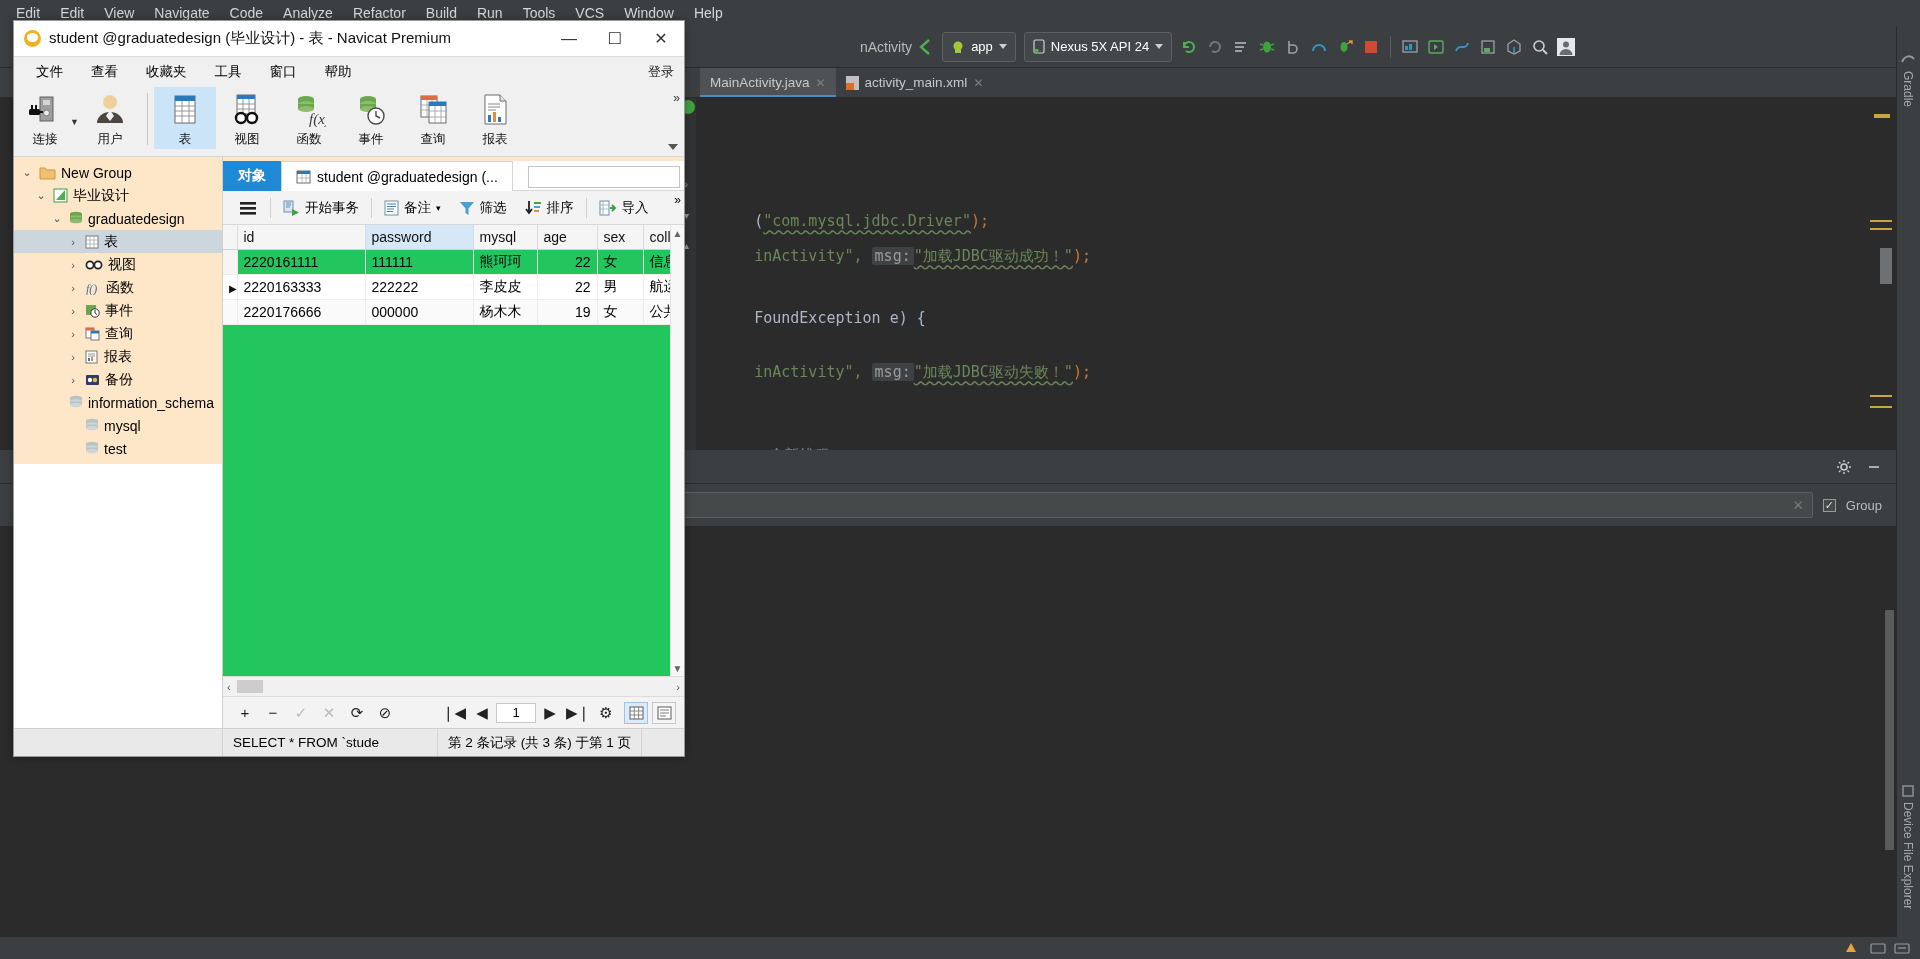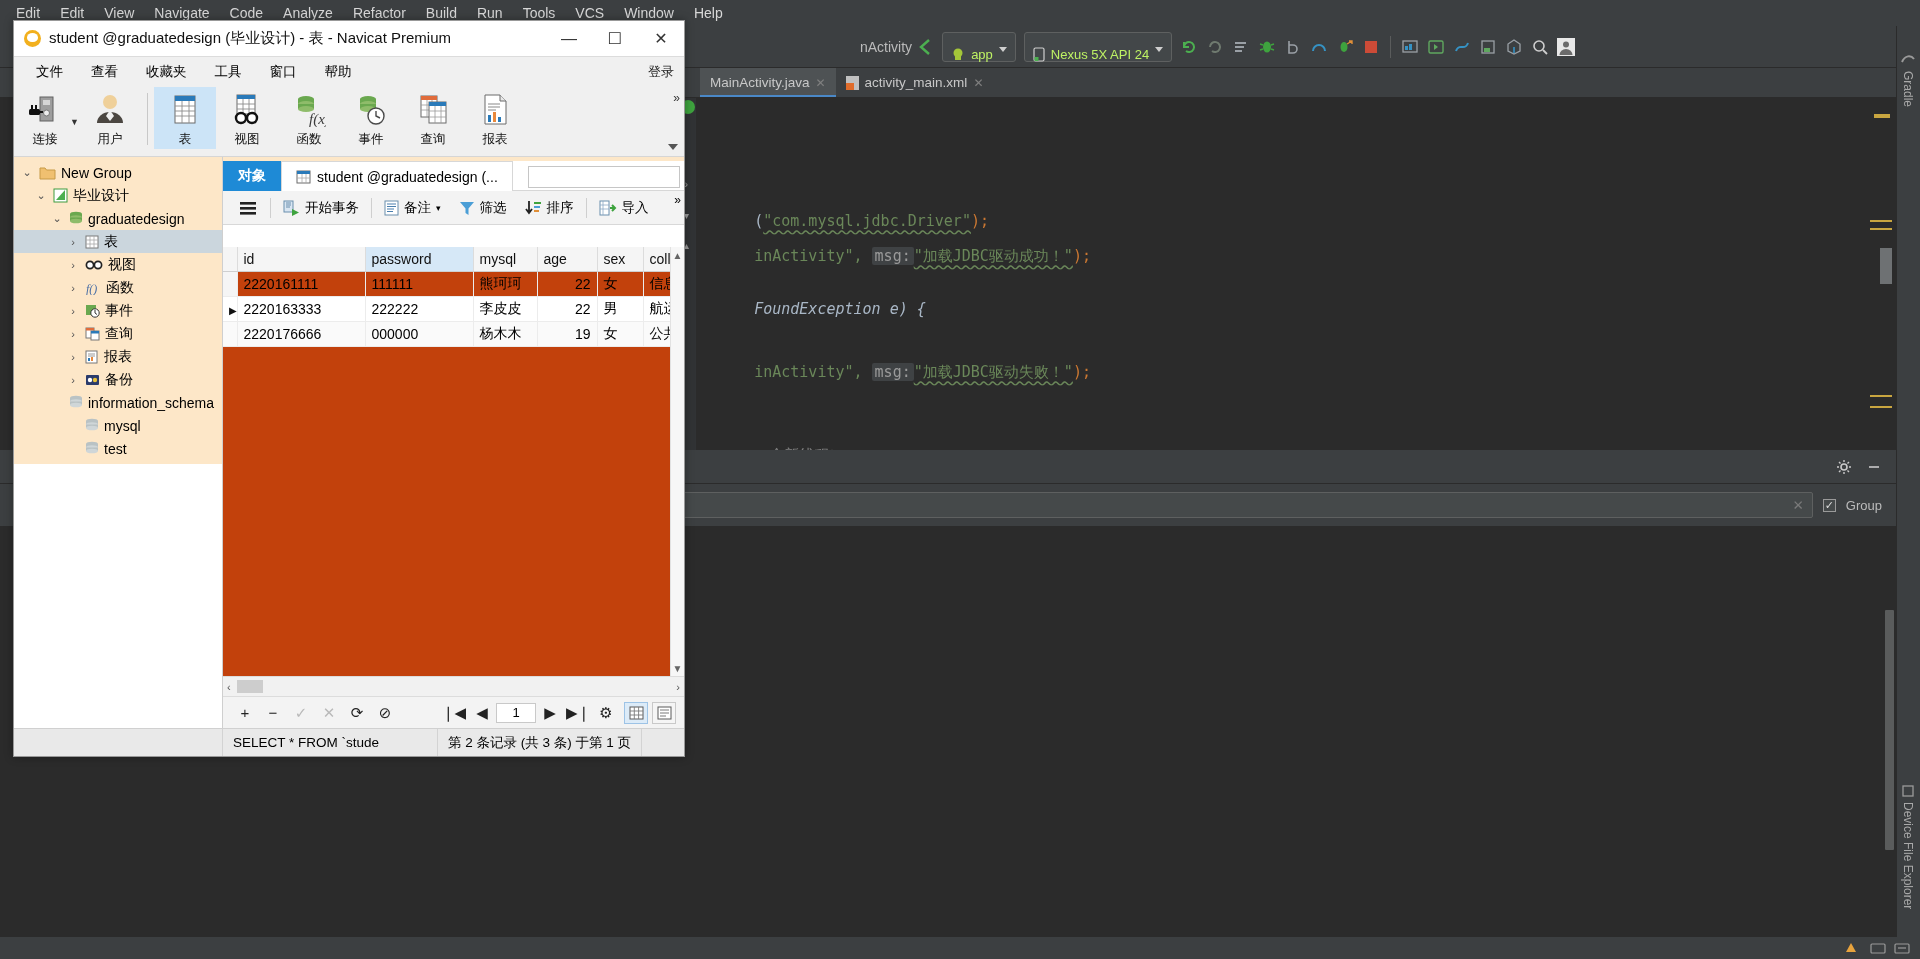--- a/index.html
+++ b/index.html
@@ -19,22 +19,22 @@
 
   #as-toolbar{
     height:42px; background:#3c3f41; display:flex; align-items:center;
     border-bottom:1px solid #2b2b2b; padding-right:8px;
   }
   .as-bcpath{ color:#bbb; font-size:14px; padding-left:860px; white-space:nowrap;}
   .tbicon{ width:22px; height:22px; display:inline-flex; align-items:center;
            justify-content:center; margin:0 2px; }
   .combo{
     height:26px; border:1px solid #5e6060; border-radius:3px; background:#434749;
-    display:flex; align-items:flex-start; gap:6px; padding:14px 8px; margin:0 4px;
-    color:#bef264; font-size:13px; white-space:nowrap;
+    display:flex; align-items:center; gap:6px; padding:14px 8px; margin:0 4px;
+    color:#ffffff; font-size:13px; white-space:nowrap;
   }
   .caret{ width:0;height:0;border-left:4px solid transparent;border-right:4px solid transparent;
           border-top:5px solid #cfcfcf; }
   .vsep{ width:1px; height:22px; background:#5a5c5c; margin:0 6px;}
 
   #as-tabs{
     height:30px; background:#3c3f41; display:flex; align-items:stretch;
     border-bottom:1px solid #2b2b2b; padding-left:700px;
   }
   .etab{ display:flex; align-items:center; gap:6px; padding:0 10px; font-size:13.5px;
@@ -143,21 +143,21 @@
   .ntab-fill{ flex:1; background:#ffffff; border-bottom:1px solid #d7d7d7;}
   .searchbox{ width:150px; height:22px; background:#fff; border:1px solid #c6c6c6; margin:5px 4px;}
 
   #grid-toolbar{ height:34px; background:#f3f3f3; border-bottom:1px solid #d8d8d8;
                  display:flex; align-items:center; gap:0; padding-left:6px; font-size:13.5px;
                  position:relative;}
   .gt{ display:flex; align-items:center; gap:5px; padding:0 9px; height:100%; white-space:nowrap;}
   .gtsep{ width:1px; height:20px; background:#cfcfcf; margin:0 3px;}
   .gt-more{ position:absolute; right:3px; top:2px; font-size:12px;}
 
-  #grid-wrap{ flex:1; position:relative; overflow:hidden; background:#c2410c;margin-top:22px;}
+  #grid-wrap{ flex:1; position:relative; overflow:hidden; background:#22c55e;}
   table.dgrid{ border-collapse:collapse; font-size:14px; width:100%; table-layout:fixed;}
   table.dgrid th{
      background:#f5f5f5; border-right:1px solid #dcdcdc; border-bottom:1px solid #cfcfcf;
      text-align:left; font-weight:400; padding:3px 6px; height:24px; color:#111;
   }
   table.dgrid th.hl{ background:#d6e8f7;}
   table.dgrid td{ border-right:1px solid #ececec; border-bottom:1px solid #ececec;
                   padding:3px 6px; height:23px; white-space:nowrap; overflow:hidden;}
   table.dgrid td.num{ text-align:right;}
   tr.cur td{ background:#ffffff; }
@@ -344,21 +344,21 @@
       <div style="position:absolute;left:4px;top:112px;color:#9a9a9a;font-size:10px;">▾</div>
       <div style="position:absolute;left:4px;top:142px;color:#9a9a9a;font-size:10px;">▴</div>
     </div>
 
     <div class="code" style="top:96px;">
       <span class="c-pl">(</span><span class="c-str wavy">"com.mysql.jdbc.Driver"</span><span class="c-punc">);</span>
     </div>
     <div class="code" style="top:131px;">
       <span class="c-str">inActivity", </span><span class="c-hint">msg:</span><span class="c-str wavy">"加载JDBC驱动成功！"</span><span class="c-punc">);</span>
     </div>
-    <div class="code" style="top:184px;font-style:italic;">
+    <div class="code" style="top:193px;">
       <span class="c-pl">FoundException e) {</span>
     </div>
     <div class="code" style="top:247px;">
       <span class="c-str">inActivity", </span><span class="c-hint">msg:</span><span class="c-str wavy">"加载JDBC驱动失败！"</span><span class="c-punc">);</span>
     </div>
     <div class="code" style="top:330px;">
       <span class="c-cmt">一个新线程）</span>
     </div>
 
     <div class="marker-orange" style="top:16px;"></div>

